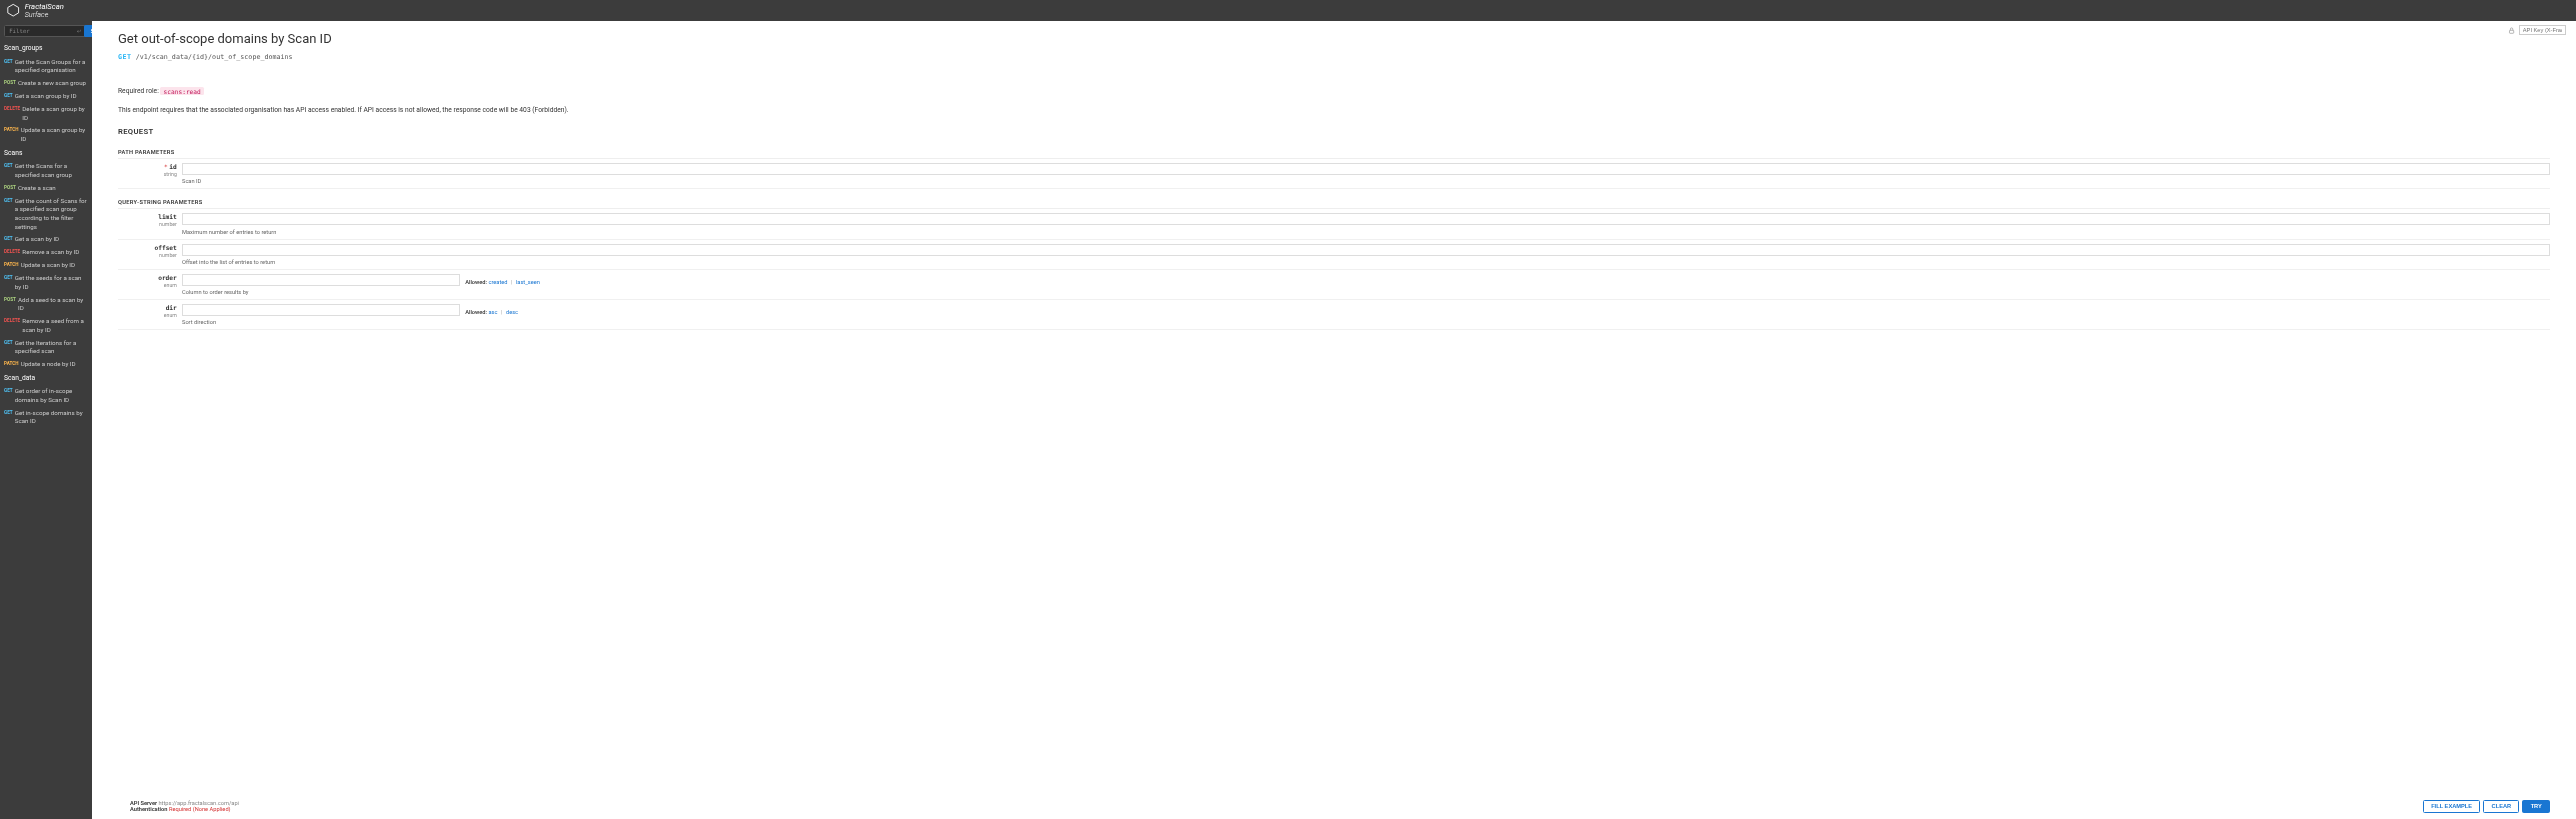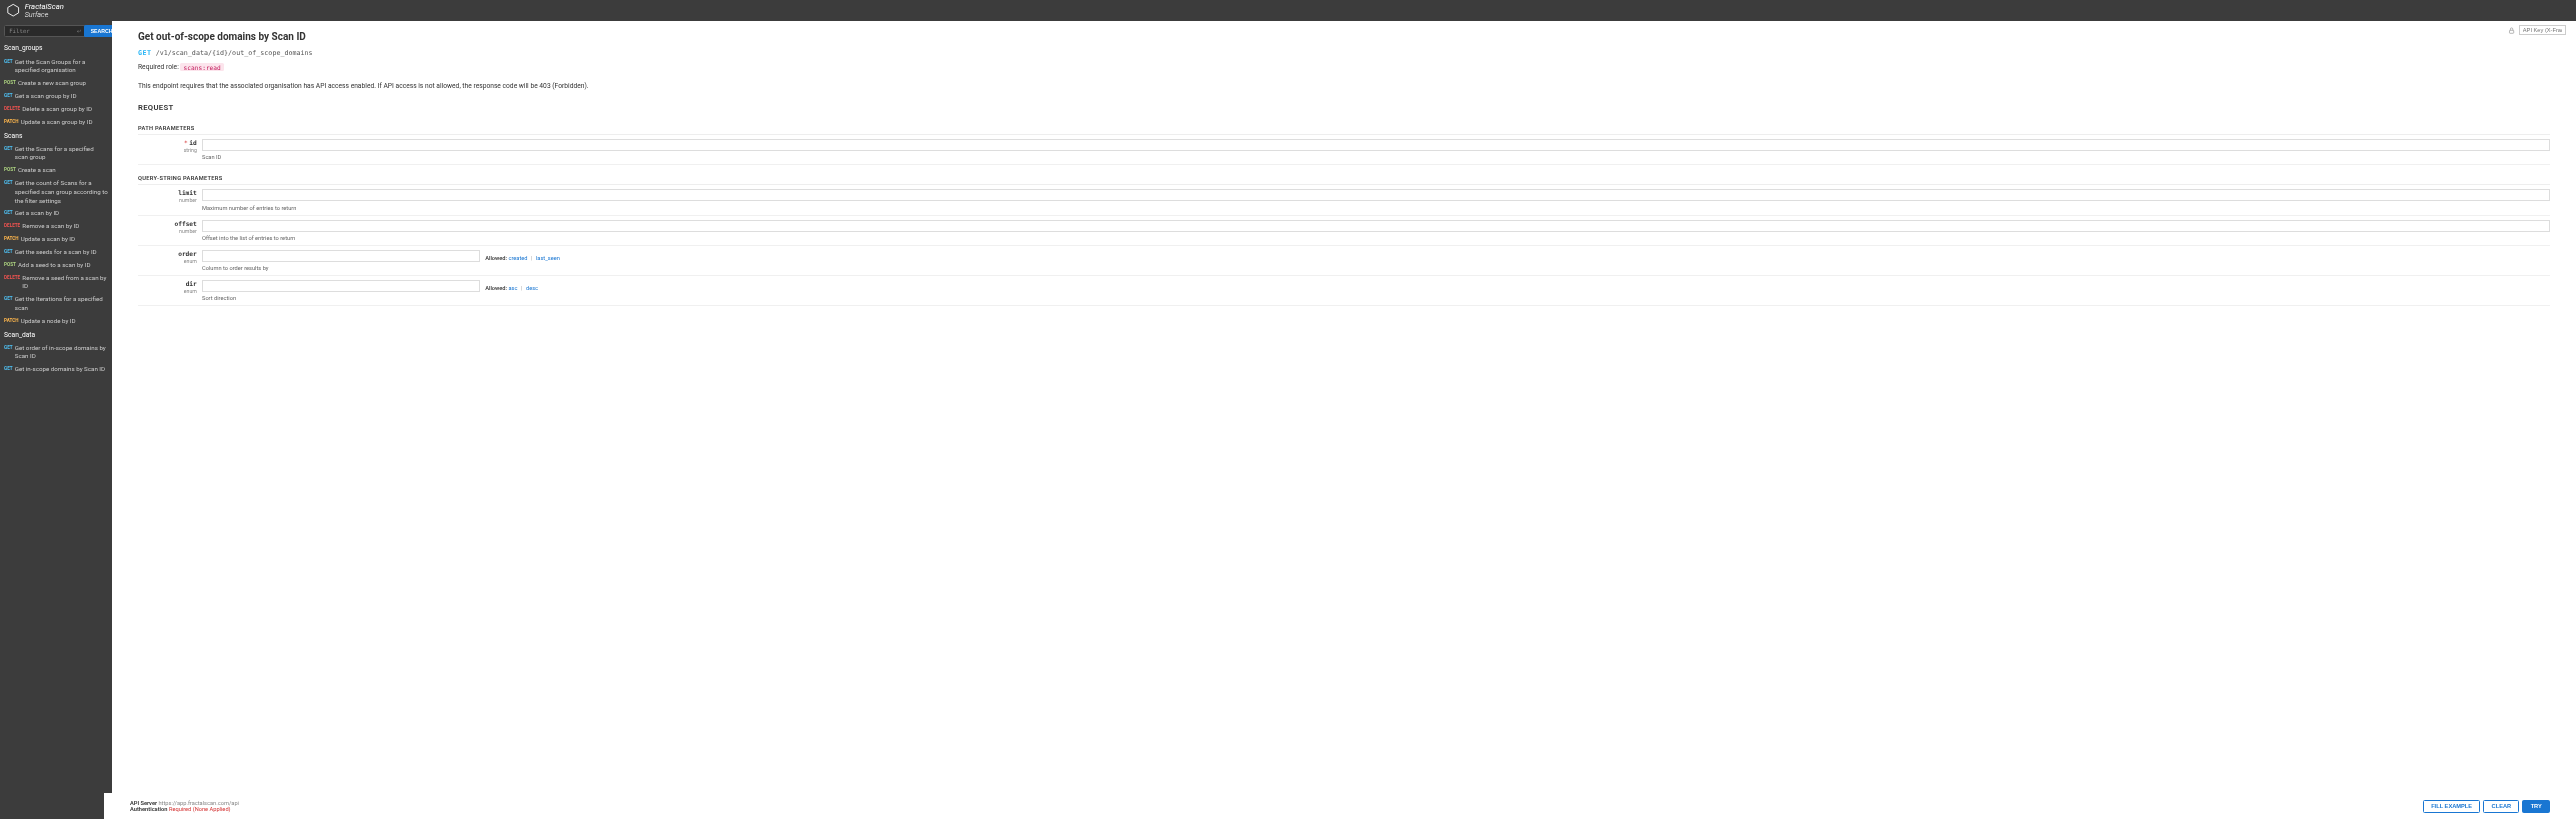--- a/index.html
+++ b/index.html
@@ -4,40 +4,40 @@
 <style>
 * { box-sizing: border-box; margin: 0; padding: 0; }
 body { font-family: -apple-system, BlinkMacSystemFont, "Segoe UI", Roboto, sans-serif; font-size: 6.7px; color: #333; }
 .header { background: #3c3c3c; height: 21px; display: flex; align-items: center; padding: 0 6.2px; }
 .logo { display: flex; align-items: center; gap: 4.1px; font-style: italic; }
 .logo-icon { width: 14.4px; height: 14.4px; }
 .logo-text { color: #fff; line-height: 1; }
 .logo-text .line1 { font-size: 7.7px; font-weight: 400; }
 .logo-text .line2 { font-size: 7.2px; font-weight: 300; }
 .container { display: flex; height: calc(100vh - 21px); }
-.sidebar { width: 112px; background: #3c3c3c; color: #ccc; overflow-y: auto; flex-shrink: 0; }
+.sidebar { width: 92px; background: #3c3c3c; color: #ccc; overflow-y: auto; flex-shrink: 0; }
 .search-bar { display: flex; gap: 3.1px; padding: 4.1px; }
 .filter-input { flex: 1; background: #2a2a2a; border: 0.5px solid #555; color: #aaa; padding: 2.1px 4.1px; font-family: monospace; font-size: 5.7px; border-radius: 1.5px; }
 .filter-input::placeholder { color: #888; }
 .search-btn { background: #1976d2; color: #fff; border: none; padding: 2.1px 6.2px; font-size: 5.2px; font-weight: 600; border-radius: 1.5px; cursor: pointer; }
 .nav-section { padding: 3.1px 4.1px; font-size: 6.7px; color: #fff; cursor: pointer; }
 .nav-item { padding: 2.1px 4.1px; font-size: 6.2px; line-height: 1.4; display: flex; cursor: pointer; }
 .method { font-size: 4.6px; font-weight: 700; margin-right: 2.1px; padding-top: 1px; flex-shrink:0; text-transform: uppercase;}
 .method.get { color: #4fc3f7; }
 .method.post { color: #aed581; }
 .method.delete { color: #ef5350; }
 .method.patch { color: #ffb74d; }
 .nav-label { color: #ccc; }
 .main { flex: 1; background: #fff; overflow-y: auto; position: relative; }
 .api-key-bar { position: absolute; right: 10.3px; top: 4.1px; display: flex; align-items: center; gap: 3.1px; }
 .lock-icon { width: 7.2px; height: 7.2px; color: #888; }
 .api-key-input { border: 0.5px solid #ccc; padding: 1px 3.1px; font-size: 5.7px; width: 47px; }
 .content { padding: 10.3px 26px 41px 26px; }
-h1 { font-size: 10px; font-weight: 700; margin-bottom: 7.2px; }
-.endpoint-line { font-family: monospace; font-size: 6.7px; margin-bottom: 6px; }
+h1 { font-size: 13px; font-weight: 400; margin-bottom: 7.2px; }
+.endpoint-line { font-family: monospace; font-size: 6.7px; margin-bottom: 26px; }
 .endpoint-method { color: #29b6f6; font-weight: 600; letter-spacing: 0.5px; }
 .endpoint-path { color: #555; }
 .role-line { font-size: 6.7px; margin-bottom: 10.3px; }
 .role-badge { background: #fce4ec; color: #c2185b; padding: 0.5px 3.1px; border-radius: 1.5px; font-family: monospace; font-size: 6.2px; }
 .desc { font-size: 6.7px; margin-bottom: 13.4px; color: #333; }
 h2 { font-size: 7.7px; font-weight: 600; margin-bottom: 9.3px; letter-spacing: 0.3px; }
 .param-section-title { font-size: 5.7px; font-weight: 600; letter-spacing: 0.3px; color: #333; padding: 3.1px 0; border-bottom: 0.5px solid #eee;}
 .param-row { display: flex; border-bottom: 0.5px solid #f0f0f0; padding: 4.1px 0; }
 .param-label { width: 64px; text-align: right; padding-right: 5.2px; flex-shrink:0;}
 .param-name { font-family: monospace; font-size: 6.2px; color: #333; font-weight:600;}

